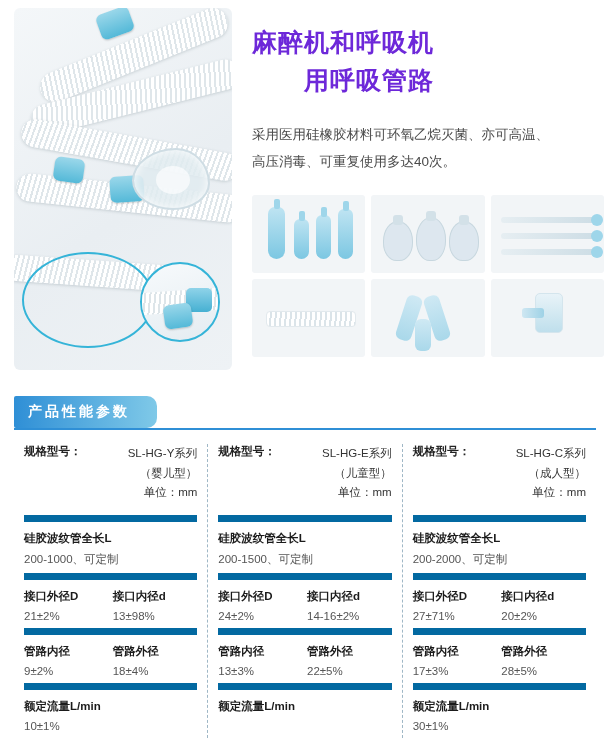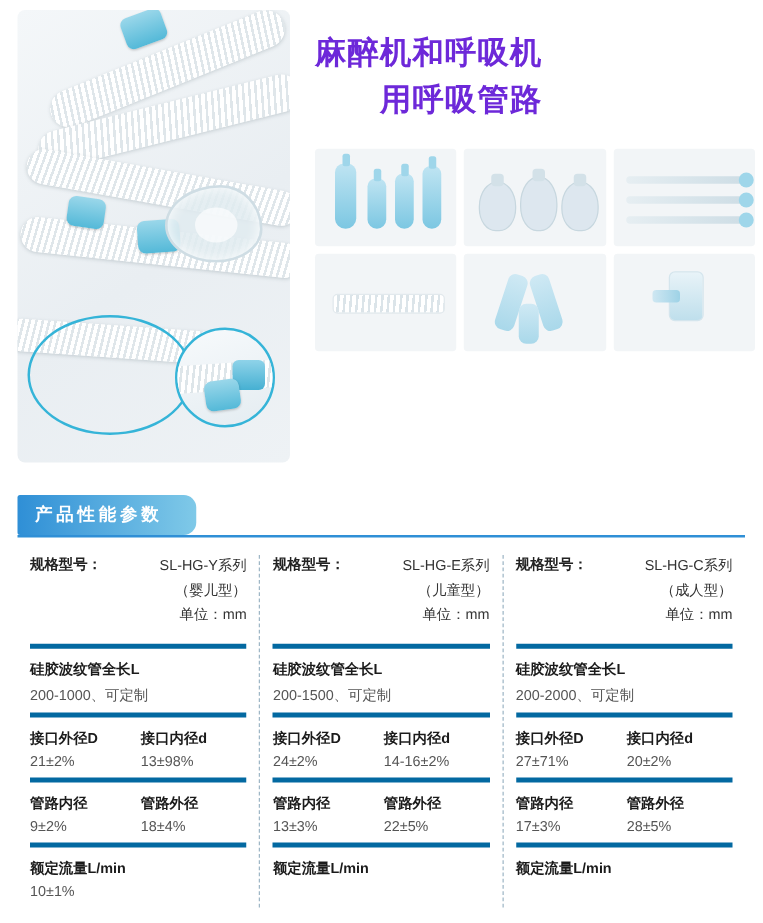--- a/index.html
+++ b/index.html
@@ -241,21 +241,21 @@
     justify-content: space-between;
     font-size: 11.5px;
     color: #222;
     padding-bottom: 12px;
     gap: 27px;
   }
   .model-label { font-weight: bold; white-space: nowrap; }
   .model-values { text-align: right; line-height: 1.7; color: #333; }
   .model-values .series { font-weight: normal; }
 
-  .block { border-top: 4px solid #0369a1; padding: 9px 0 6px 0; }
+  .block { border-top: 7px solid #0369a1; padding: 9px 0 6px 0; }
   .blabel { font-weight: bold; font-size: 11.5px; color: #1b1b1b; }
   .bval { font-size: 11.5px; color: #555; margin-top: 6px; }
   .two { display: flex; }
   .two > div { flex: 1; }
   .two > div + div { padding-left: 4px; }
 </style>
 </head>
 <body>
 
 <div class="page">
@@ -278,20 +278,24 @@
         <div class="zc"></div>
       </div>
       <div class="connector c4"></div>
     </div>
 
     <div class="right">
       <div class="title">
         <span>麻醉机和呼吸机</span>
         <span class="l2">用呼吸管路</span>
       </div>
+      <div class="subtitle">
+        <div>采用医用硅橡胶材料可环氧乙烷灭菌、亦可高温、</div>
+        <div>高压消毒、可重复使用多达40次。</div>
+      </div>
 
       <div class="gallery">
         <div class="cell">
           <div class="bag b1"></div>
           <div class="bag b2"></div>
           <div class="bag b3"></div>
           <div class="bag b4"></div>
         </div>
         <div class="cell">
           <div class="maskmini m1"></div>
@@ -453,19 +457,20 @@
             </div>
             <div>
               <div class="blabel">管路外径</div>
               <div class="bval">28±5%</div>
             </div>
           </div>
         </div>
 
         <div class="block">
           <div class="blabel">额定流量L/min</div>
+          <div class="bval">30±1%</div>
         </div>
       </div>
 
     </div>
   </div>
 
 </div>
 
 </body></html>

